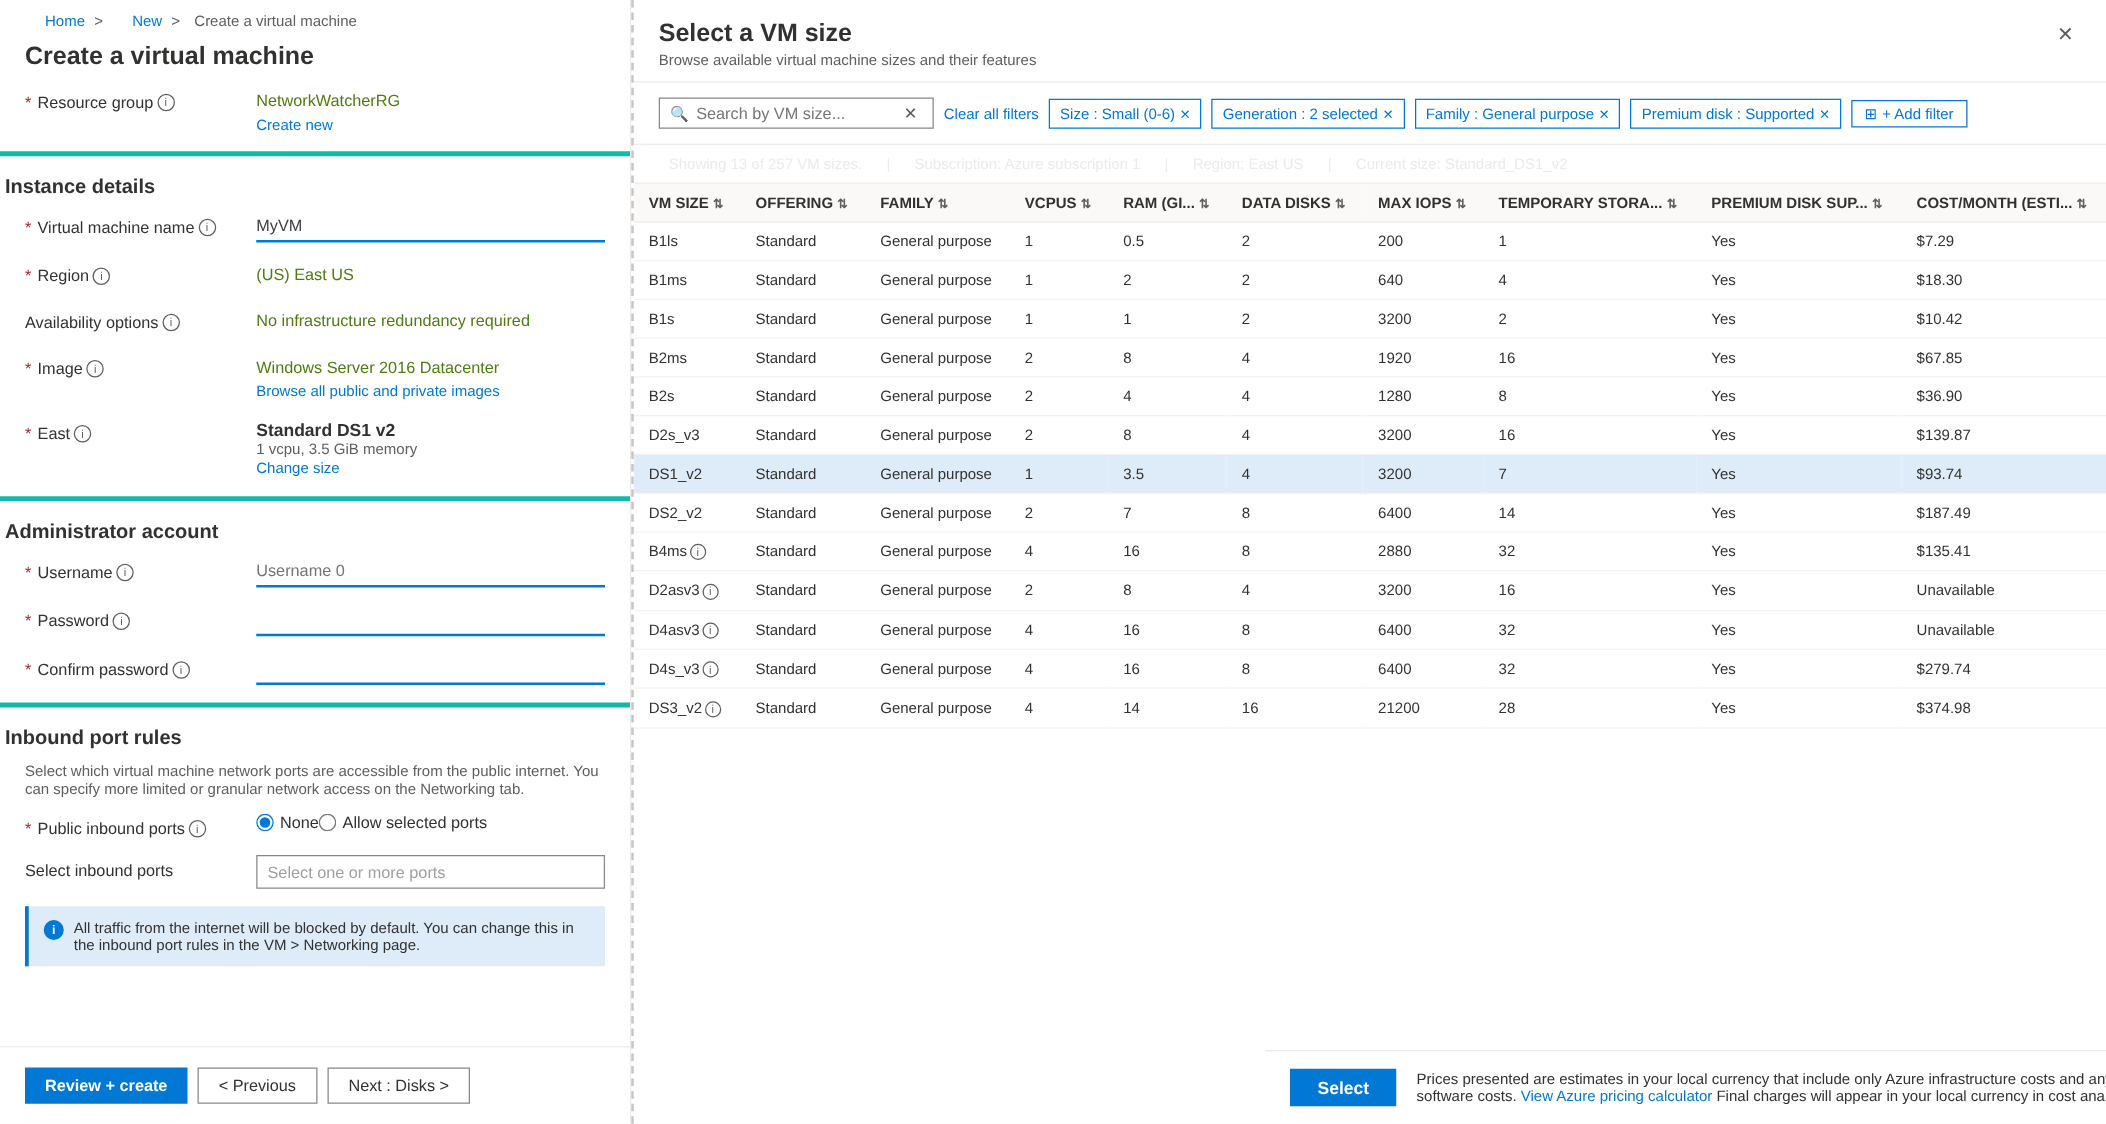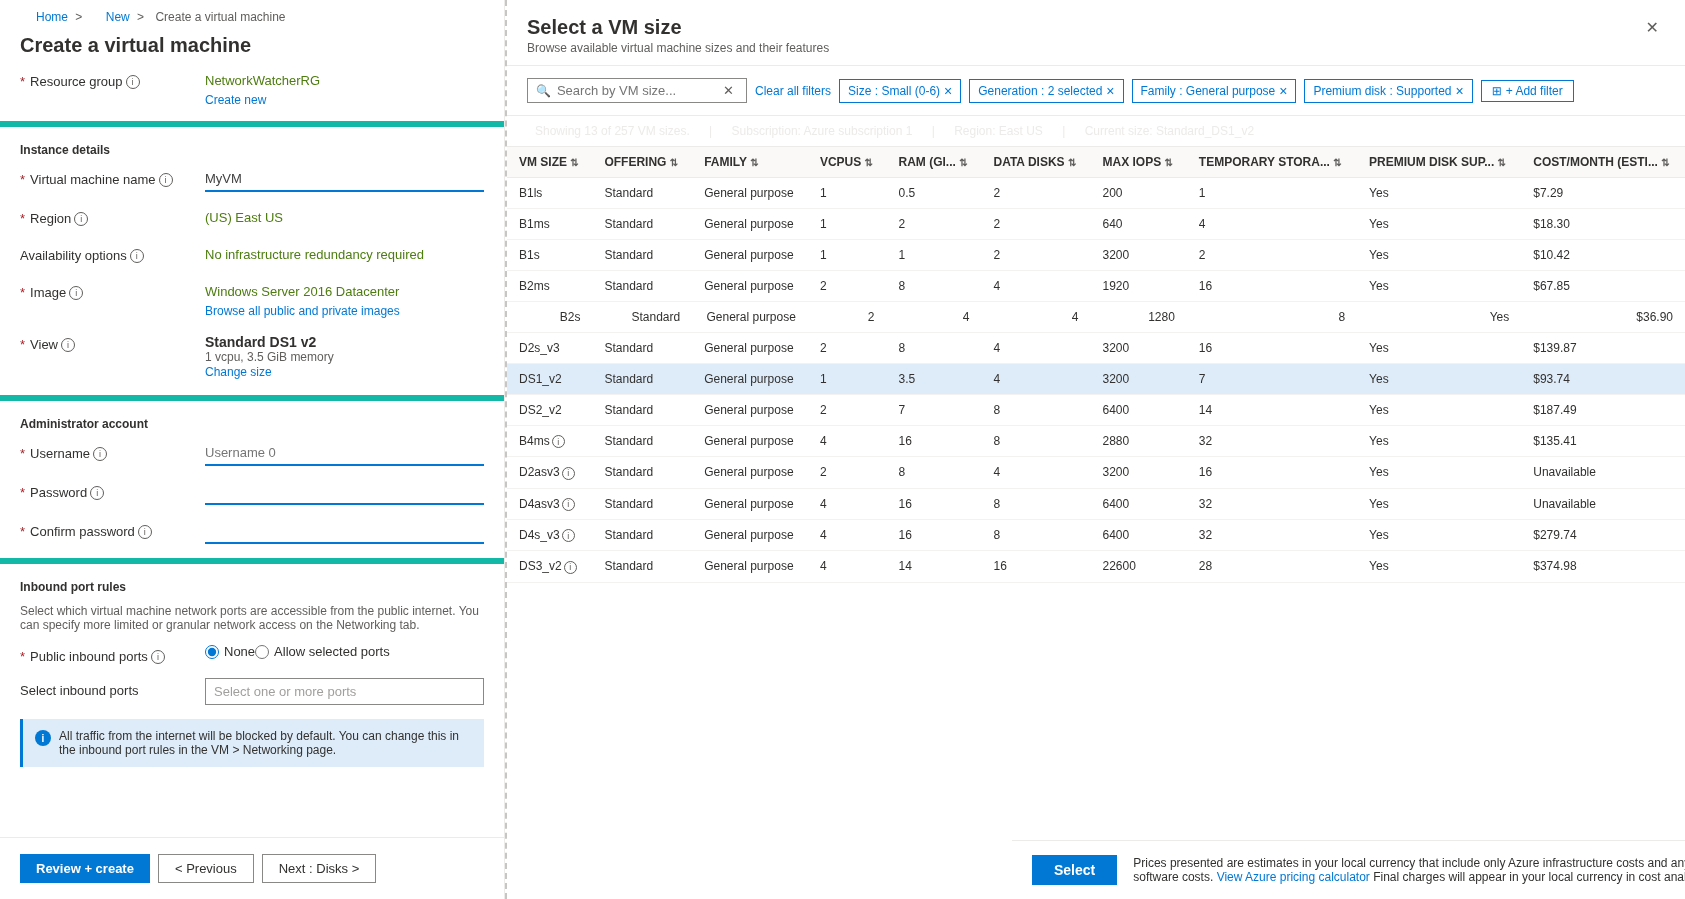--- a/index.html
+++ b/index.html
@@ -76,25 +76,25 @@
 
     .static-value {
       padding: 4px 0;
       font-size: 13px;
       color: #4d7c0f;
     }
 
     .link { color: #0078d4; text-decoration: none; cursor: pointer; font-size: 12px; }
 
     .section-header {
-      font-size: 12px;
+      font-size: 16px;
       font-weight: 600;
-      padding: 16px 20px 10px;
+      padding: 16px 4px 10px;
       color: #323130;
-      border-top: 6px solid #14b8a6;
+      border-top: 4px solid #14b8a6;
     }
 
     .size-block { padding: 2px 0; }
     .size-name { font-weight: 600; font-size: 14px; color: #323130; }
     .size-detail { font-size: 12px; color: #605e5c; }
 
     .radio-group { display: flex; gap: 0; align-items: center; flex-wrap: wrap; }
     .radio-item { display: flex; align-items: center; gap: 5px; cursor: pointer; }
     .radio-item input[type=radio] { accent-color: #0078d4; width: 14px; height: 14px; }
 
@@ -375,21 +375,21 @@
       </div>
       <div class="form-control">
         <div class="static-value">Windows Server 2016 Datacenter</div>
         <a class="link">Browse all public and private images</a>
       </div>
     </div>
 
     <div class="form-row">
       <div class="form-label">
         <span class="required">*</span>
-        <span>View</span>
+        <span>East</span>
         <span class="info-icon">i</span>
       </div>
       <div class="form-control">
         <div class="size-block">
           <div class="size-name">Standard DS1 v2</div>
           <div class="size-detail">1 vcpu, 3.5 GiB memory</div>
           <a class="link">Change size</a>
         </div>
       </div>
     </div>
@@ -600,21 +600,21 @@
     <td>Standard</td>
     <td>General purpose</td>
     <td>2</td>
     <td>8</td>
     <td>4</td>
     <td>1920</td>
     <td>16</td>
     <td>Yes</td>
     <td class="">$67.85</td>
   </tr>
-          <tr style="cursor: pointer; text-align: right;">
+          <tr style="cursor: pointer;">
     <td>B2s</td>
     <td>Standard</td>
     <td>General purpose</td>
     <td>2</td>
     <td>4</td>
     <td>4</td>
     <td>1280</td>
     <td>8</td>
     <td>Yes</td>
     <td class="">$36.90</td>
@@ -703,21 +703,21 @@
     <td>Yes</td>
     <td class="">$279.74</td>
   </tr>
           <tr style="cursor: pointer;">
     <td>DS3_v2<span class="info-icon-sm">i</span></td>
     <td>Standard</td>
     <td>General purpose</td>
     <td>4</td>
     <td>14</td>
     <td>16</td>
-    <td>22600</td>
+    <td>21200</td>
     <td>28</td>
     <td>Yes</td>
     <td class="">$374.98</td>
   </tr>
         </tbody>
     </table>
   </div>
 
   <div class="bottom-bar">
     <button class="select-btn">Select</button>

